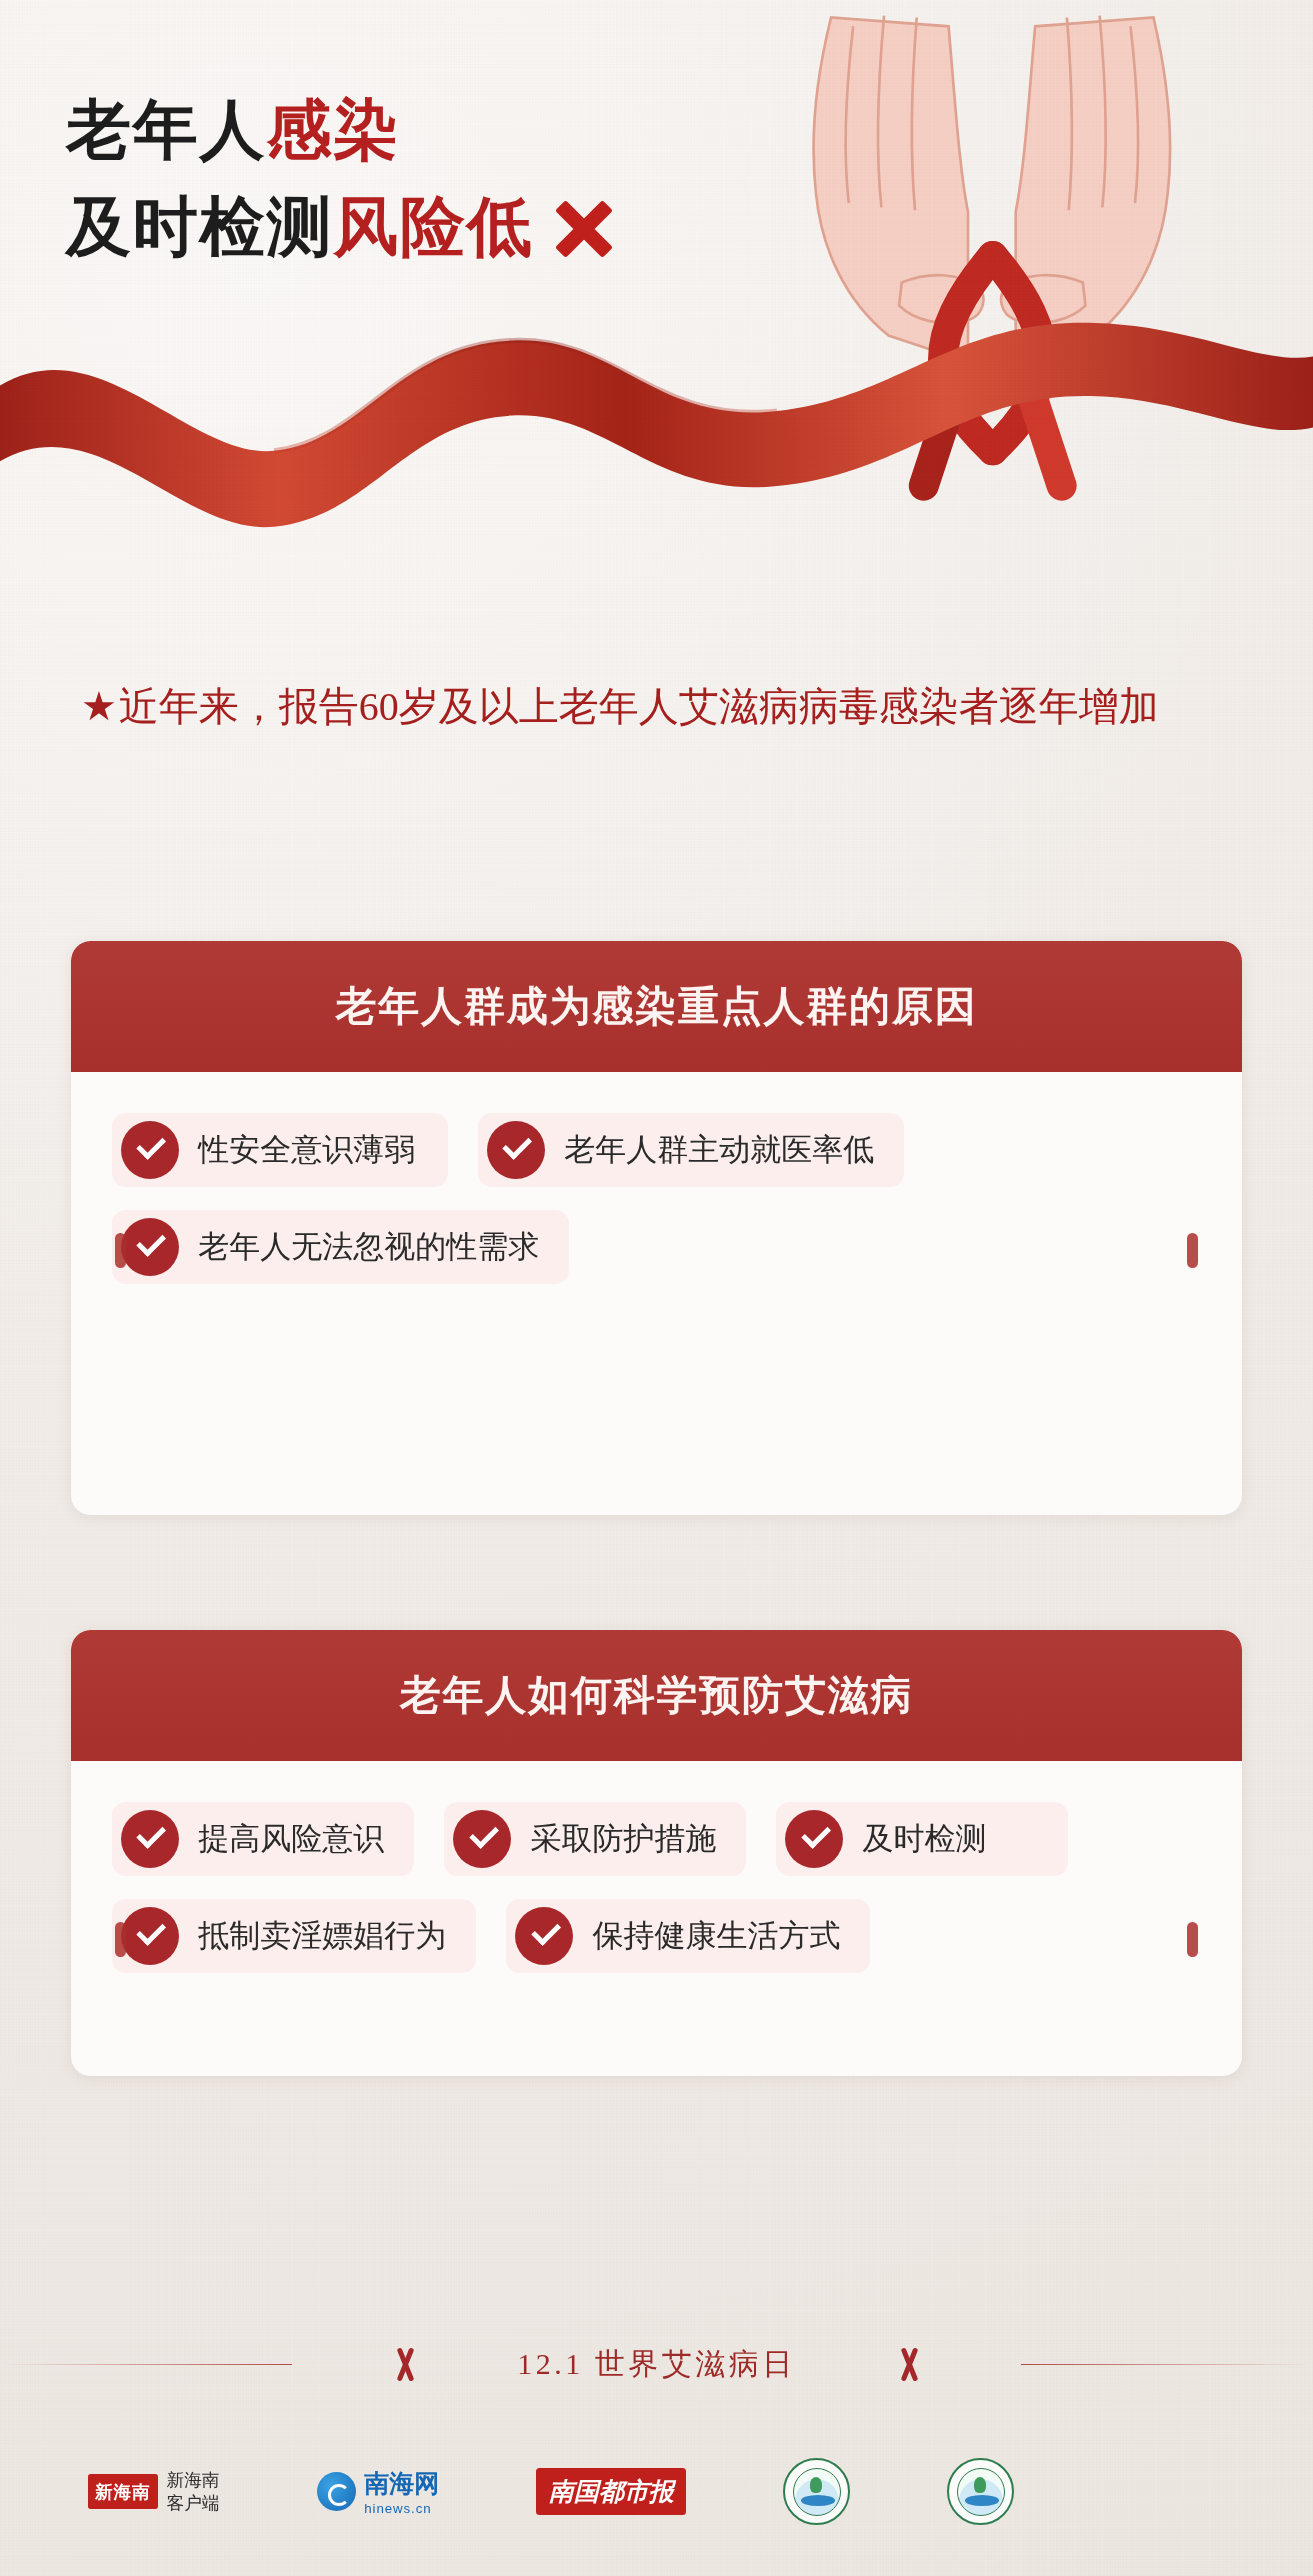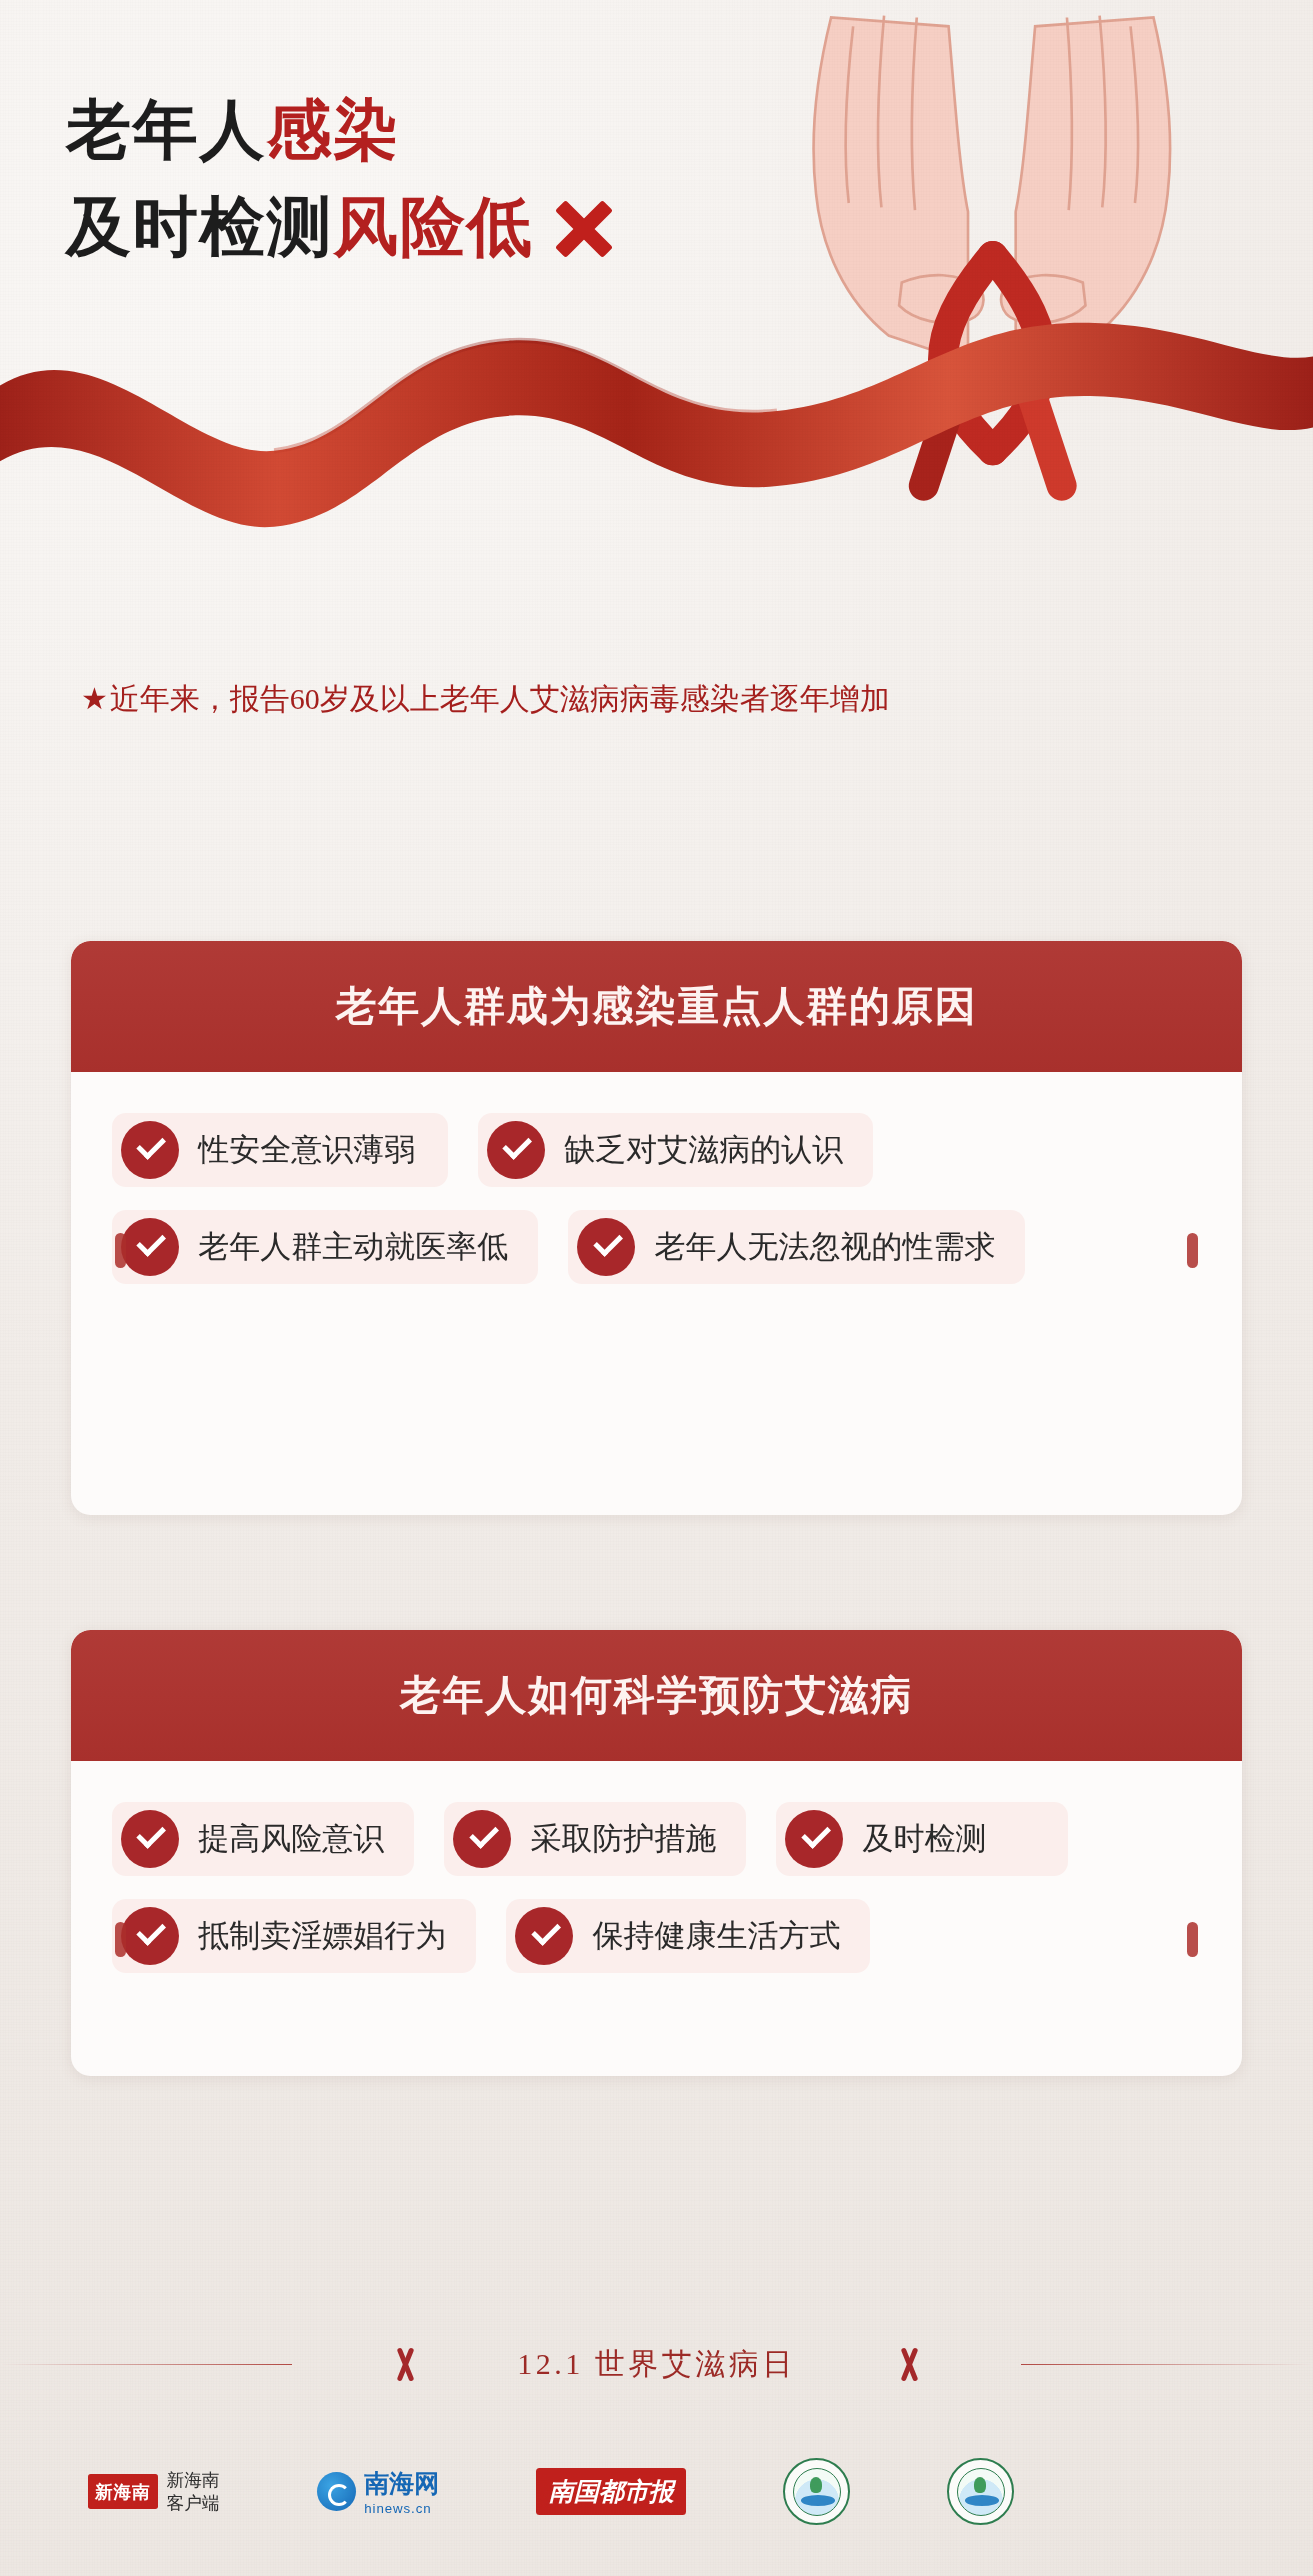--- a/index.html
+++ b/index.html
@@ -77,21 +77,21 @@
   .x-mark span:last-child  { transform: translate(-50%,-50%) rotate(-45deg); }
 
   
   .lead {
     position: absolute;
     top: 676px;
     left: 81px;
     width: 1149px;
     z-index: 4;
     color: #a41f1d;
-    font-size: 30px;
+    font-size: 40px;
     line-height: 1.55;
     font-family: "Liberation Serif", serif;
   }
   .lead .star { color: #a41f1d; margin-right: 1.8px; }
 
   
   .card {
     position: absolute;
     left: 71px;
     width: 1171px;
@@ -367,24 +367,20 @@
     <div class="card-header">
       <div class="card-header-text">老年人群成为感染重点人群的原因</div>
     </div>
     <div class="card-body">
       <div class="item">
         <span class="check"></span>
         <span class="item-label">性安全意识薄弱</span>
       </div>
       <div class="item">
         <span class="check"></span>
-        <span class="item-label">缺乏对艾滋病的认识</span>
-      </div>
-      <div class="item">
-        <span class="check"></span>
         <span class="item-label">老年人群主动就医率低</span>
       </div>
       <div class="item">
         <span class="check"></span>
         <span class="item-label">老年人无法忽视的性需求</span>
       </div>
       <span class="foot-tick left"></span>
       <span class="foot-tick right"></span>
     </div>
   </div>

